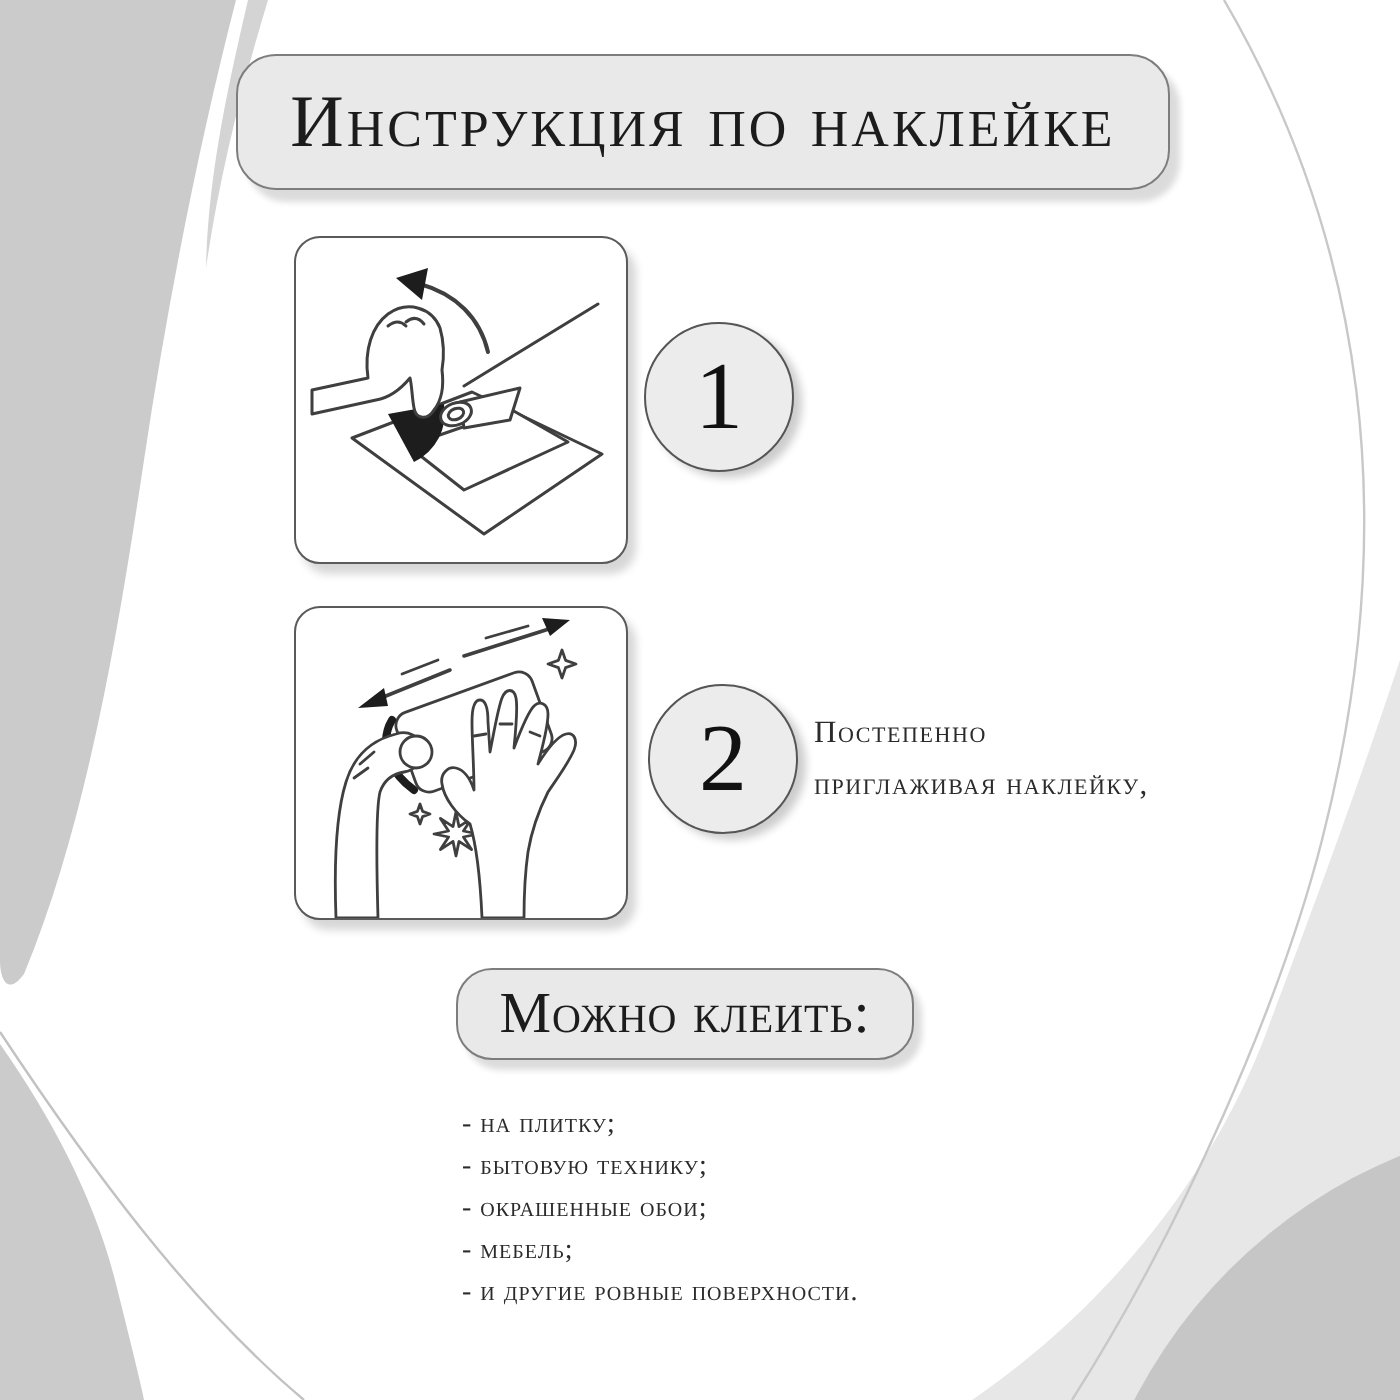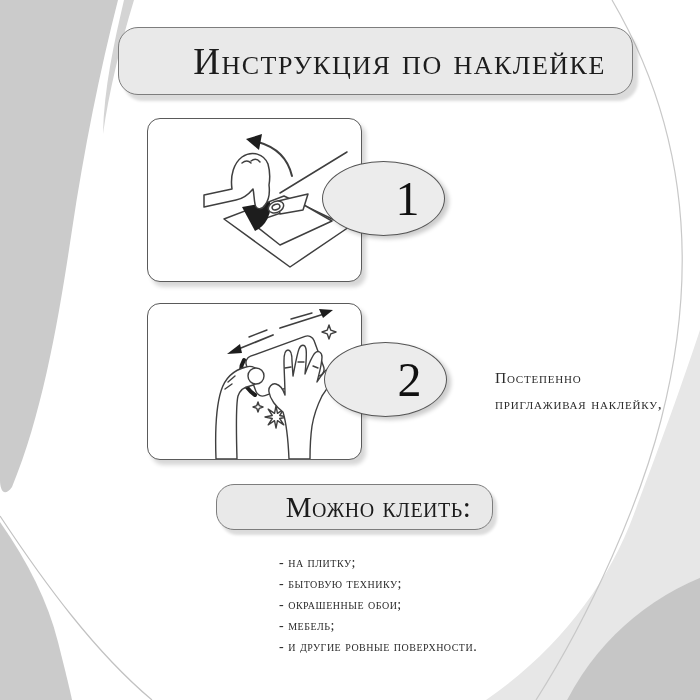--- a/index.html
+++ b/index.html
@@ -1,21 +1,21 @@
 <!DOCTYPE html>
 <html><head>
 <meta charset="utf-8">
 <style>
   html,body{margin:0;padding:0;background:#ffffff;}
   .canvas{
     position:relative;width:700px;height:700px;background:#ffffff;overflow:hidden;
     font-family:"Liberation Serif","DejaVu Serif",serif;color:#222;
   }
   .bg{position:absolute;left:0;top:0;z-index:0;}
-  .layer{position:absolute;z-index:1;padding-left:48px;}
+  .layer{position:absolute;z-index:1;}
 
   .title-box{
     left:118px;top:27px;width:465px;height:66px;
     background:#e9e9e9;border:1.6px solid #7d7d7d;border-radius:20px;
     box-shadow:5px 6px 3px rgba(0,0,0,0.14);
     display:flex;align-items:center;justify-content:center;
   }
   .title-text{
     font-variant-caps:small-caps;font-size:37px;letter-spacing:1.5px;color:#1c1c1c;white-space:nowrap;
   }
@@ -36,25 +36,25 @@
   }
   .circle-1{left:322px;top:161px;}
   .circle-2{left:324px;top:342px;}
   .num-circle span{font-size:48px;color:#111;line-height:1;}
 
   .step-desc{
     font-variant-caps:small-caps;font-size:15.5px;line-height:26px;
     letter-spacing:0.8px;color:#2b2b2b;white-space:nowrap;
   }
   .desc-1{left:407px;top:165px;}
-  .desc-2{left:407px;top:365px;margin-left:40px;}
+  .desc-2{left:407px;top:354px;}
   .step-desc span{display:block;}
 
   .sub-box{
-    left:216px;top:484px;width:227px;height:44px;
+    left:228px;top:484px;width:227px;height:44px;
     background:#e9e9e9;border:1.4px solid #7d7d7d;border-radius:18px;
     box-shadow:4px 5px 3px rgba(0,0,0,0.14);
     display:flex;align-items:center;justify-content:center;font-family:Liberation Serif, serif;
   }
   .sub-text{font-variant-caps:small-caps;font-size:29px;letter-spacing:0.5px;color:#1c1c1c;white-space:nowrap;}
 
   .bullets{left:231px;top:552px;}
   .bullets div{
     font-variant-caps:small-caps;font-size:14px;line-height:21px;
     letter-spacing:0.5px;color:#2b2b2b;white-space:nowrap;

